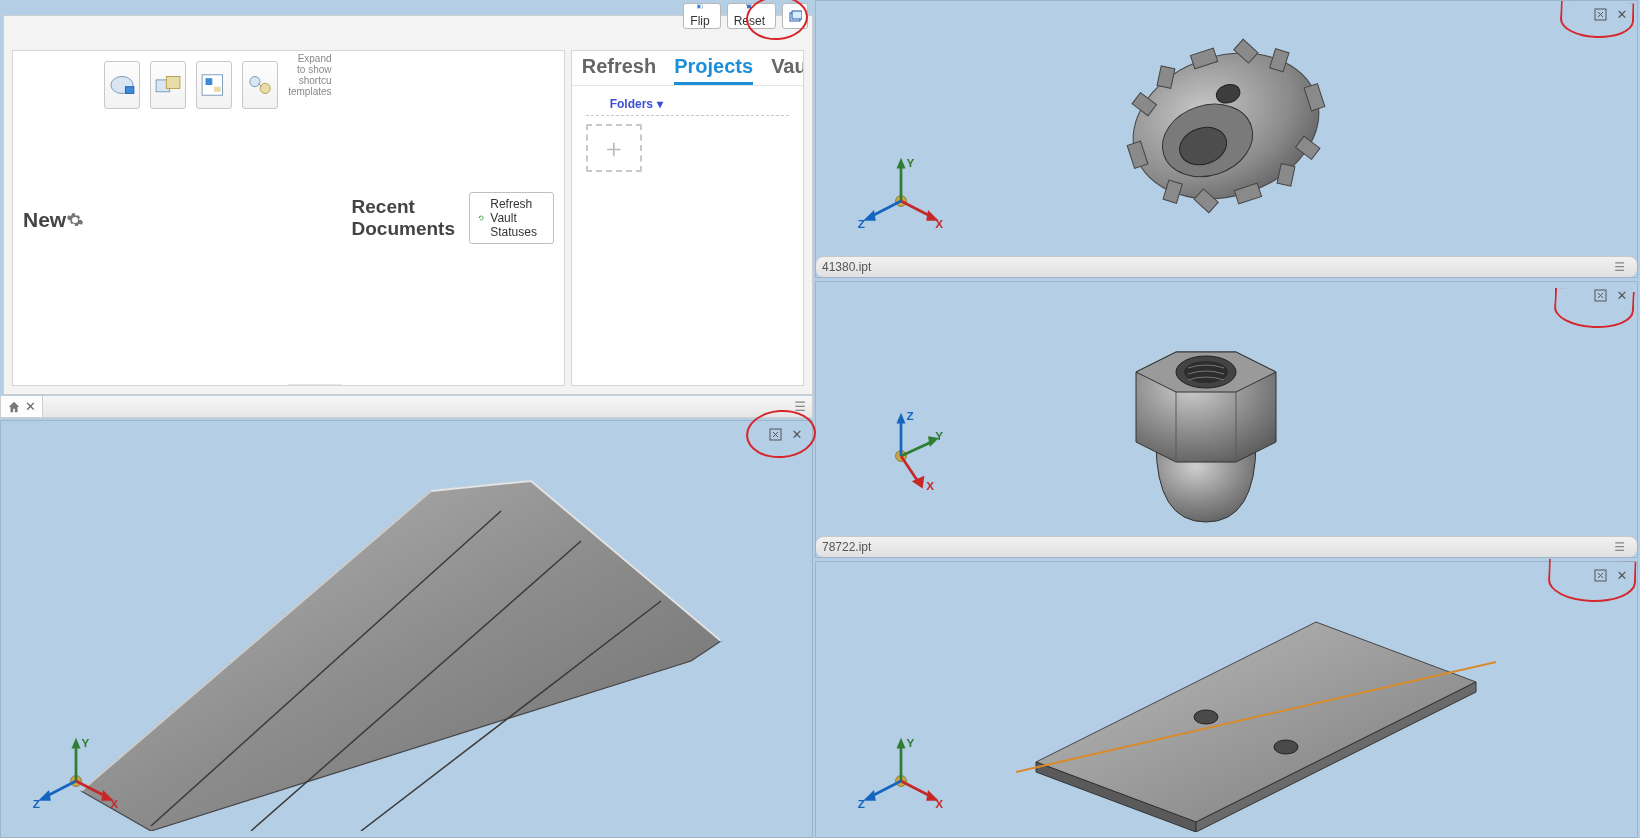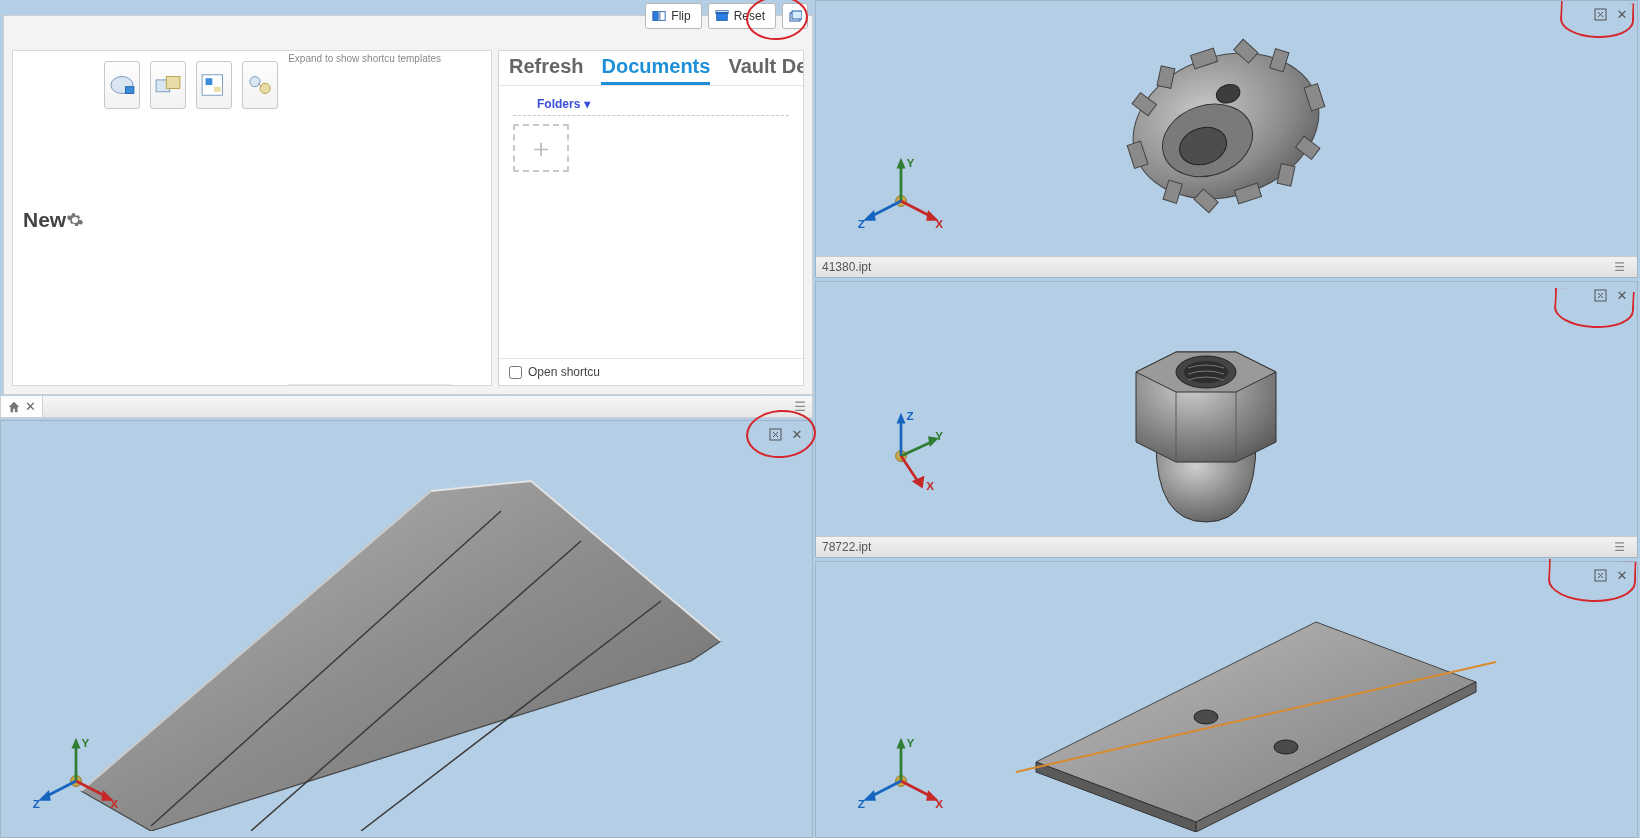--- a/index.html
+++ b/index.html
@@ -43,20 +43,21 @@
     border: 1px solid #b8b8b8;
     border-radius: 3px;
     height: 24px;
     padding: 0 10px 0 6px;
     display: flex;
     align-items: center;
     gap: 5px;
     font-size: 12px;
     color: #333;
     cursor: pointer;
+    flex-direction: column;
   }
   .pill-icon {
     width: 14px;
     height: 14px;
     display: inline-block;
   }
   .icon-btn {
     width: 24px;
     height: 24px;
     background: #fff;
@@ -292,20 +293,21 @@
     right: 0;
     bottom: 0;
     height: 20px;
     background: linear-gradient(#f1f1f1,#e1e1e1);
     border-top: 1px solid #c8c8c8;
     display: flex;
     align-items: center;
     padding: 0 6px;
     font-size: 12px;
     color: #555;
+    border-radius: 8px;
   }
   .vp-footer .footer-hamburger { margin-left: auto; }
 
   .triad {
     position: absolute;
     width: 90px;
     height: 90px;
   }
   .axis-label {
     font-size: 13px;
@@ -401,43 +403,49 @@
           </div>
           <div class="tpl-btn">
             <svg class="tpl-icon" viewBox="0 0 40 32">
                 <circle cx="14" cy="12" r="6" fill="#d9e6f2" stroke="#6a8fb5"></circle>
                 <circle cx="26" cy="20" r="6" fill="#e8dca8" stroke="#b39a3a"></circle>
                 <path d="M18 14 L22 18" stroke="#888"></path>
               </svg>
           </div>
         </div>
         <div class="expand-hint">Expand to show shortcu templates</div>
+        <div class="recent-row">
+          <h3>Recent Documents</h3>
+          <div class="refresh-btn">
+            <svg class="refresh-icon-svg" viewBox="0 0 16 16">
+                <path fill="none" stroke="#2e9e3b" stroke-width="2" d="M3 8a5 5 0 1 1 2 4"></path>
+                <path fill="#2e9e3b" d="M3 4v4h4z"></path>
+              </svg>
+            <span>Refresh Vault Statuses</span>
+          </div>
+        </div>
       </div>
 
       <div class="side-card">
         <div class="tabs">
           <div class="tab">Refresh</div>
-          <div class="tab active">Documents</div>
+          <div class="tab active">Projects</div>
           <div class="tab">Vault De</div>
         </div>
         <div class="folders-area">
           <span class="folders-label">
             <span>Folders</span>
             <span>▾</span>
           </span>
           <div style="border-top:1px dashed #c8c8c8; margin-top:4px;"></div>
           <div class="dashed-box">
             <span>＋</span>
           </div>
         </div>
         <div style="flex:1"></div>
-        <div class="open-shortcut-row">
-          <input type="checkbox" style="">
-          <span>Open shortcu</span>
-        </div>
       </div>
     </div>
   </div>
 
   <div class="home-footer">
     <div class="htab">
       <svg width="14" height="14" viewBox="0 0 16 16">
           <path fill="#777" d="M8 2 2 8h2v6h3V10h2v4h3V8h2z"></path>
         </svg>
       <span style="color:#666;">✕</span>

